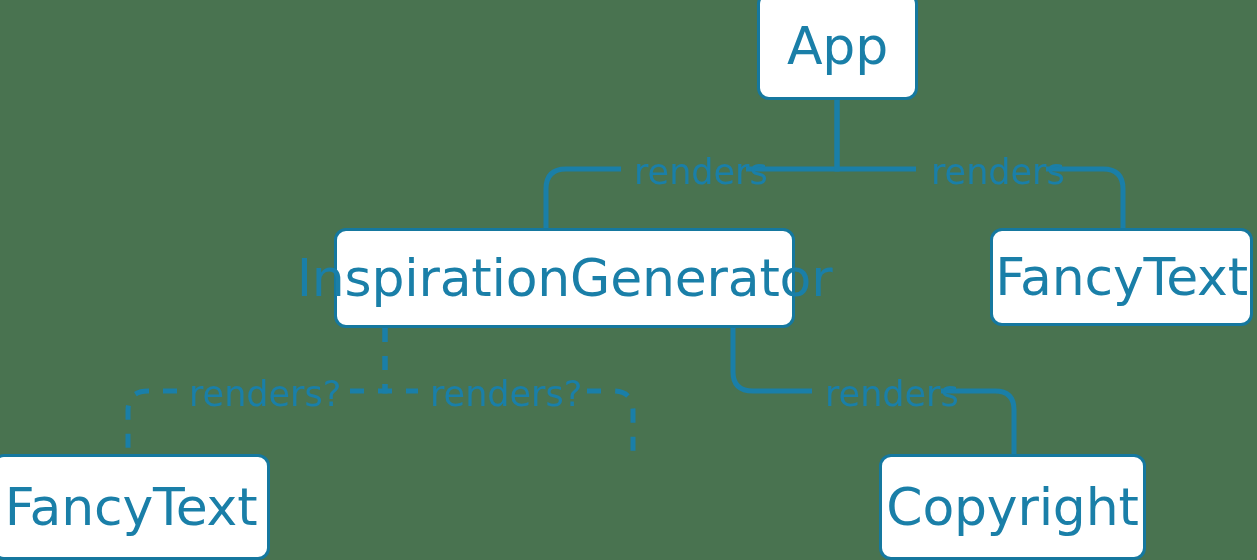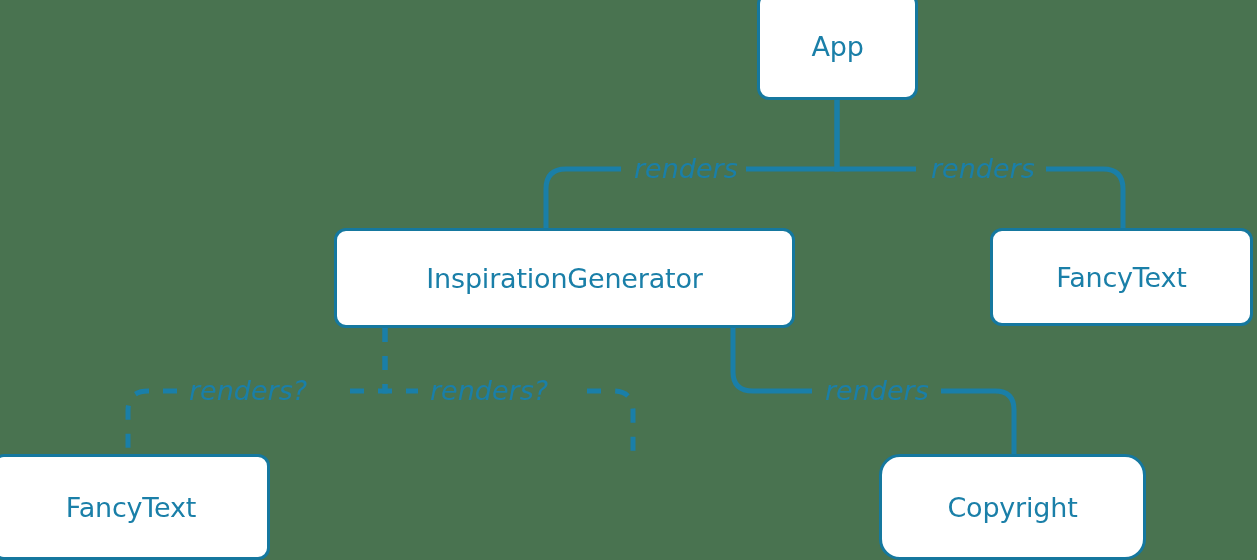--- a/index.html
+++ b/index.html
@@ -32,41 +32,40 @@
     background: #ffffff;
     border: 3px solid #15789f;
     border-radius: 12px;
     display: flex;
     align-items: center;
     justify-content: center;
     z-index: 3;
   }
   .node-label {
     color: #1a7fa8;
-    font-size: 27px;
+    font-size: 52px;
     font-weight: 400;
     letter-spacing: -0.2px;
     white-space: nowrap;
     line-height: 1;
   }
   .node-app          { left: 757px;  top: -8px;   width: 161px; height: 108px; }
   .node-inspiration  { left: 334px;  top: 228px;  width: 461px; height: 100px; align-items: center; }
   .node-fancytext-r  { left: 990px;  top: 228px;  width: 263px; height: 98px;  }
   .node-fancytext-b  { left: -8px;   top: 454px;  width: 278px; height: 106px; }
   .node-color        { left: 538px;  top: 452px;  width: 181px; height: 103px; }
-  .node-copyright    { left: 879px;  top: 454px;  width: 267px; height: 106px; border-radius: 21px; }
+  .node-copyright    { left: 879px;  top: 454px;  width: 267px; height: 106px; }
   .edge-label {
     position: absolute;
     color: #1a7fa8;
-    font-size: 27px;
+    font-size: 35px;
     font-weight: 400;
     white-space: nowrap;
     z-index: 2;
     line-height: 1;
-    font-style: italic;
   }
   .lbl-renders-left   { left: 634px; top: 155px; }
   .lbl-renders-right  { left: 931px; top: 155px; }
   .lbl-renders-copy   { left: 825px; top: 377px; }
   .lbl-renders-q1     { left: 189px; top: 377px; }
   .lbl-renders-q2     { left: 430px; top: 377px; }
 </style>
 </head>
 <body>
 

